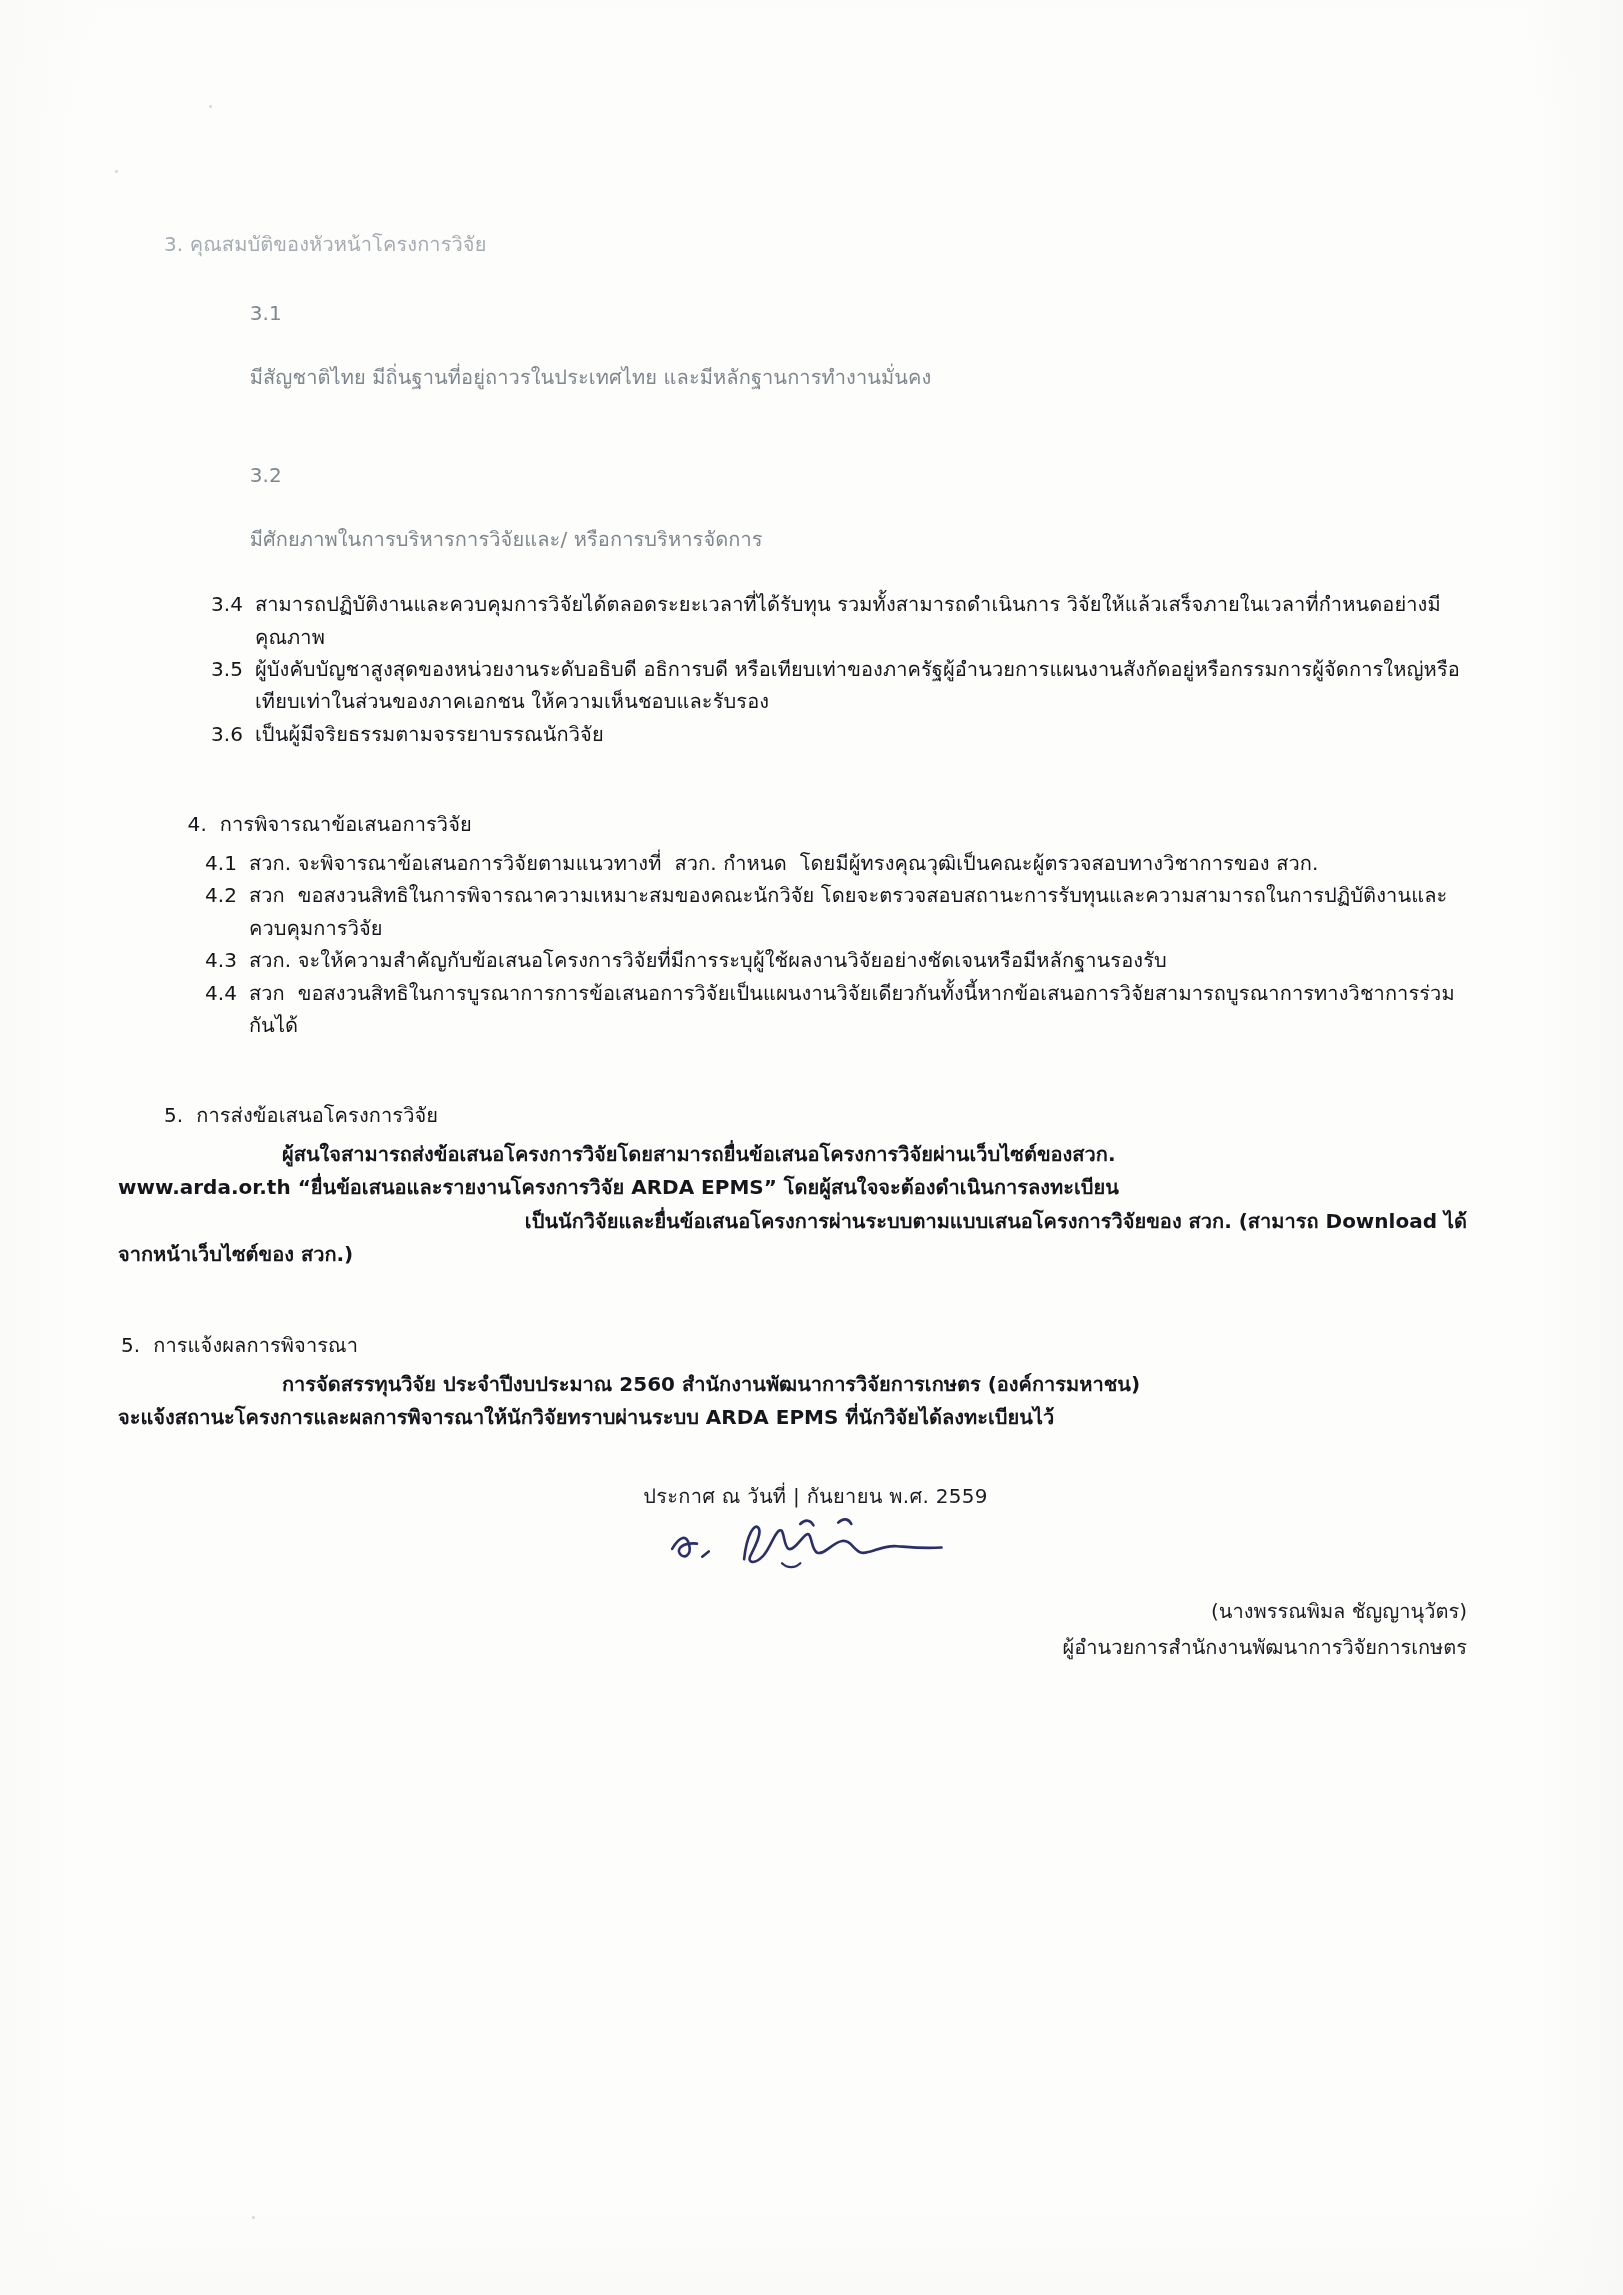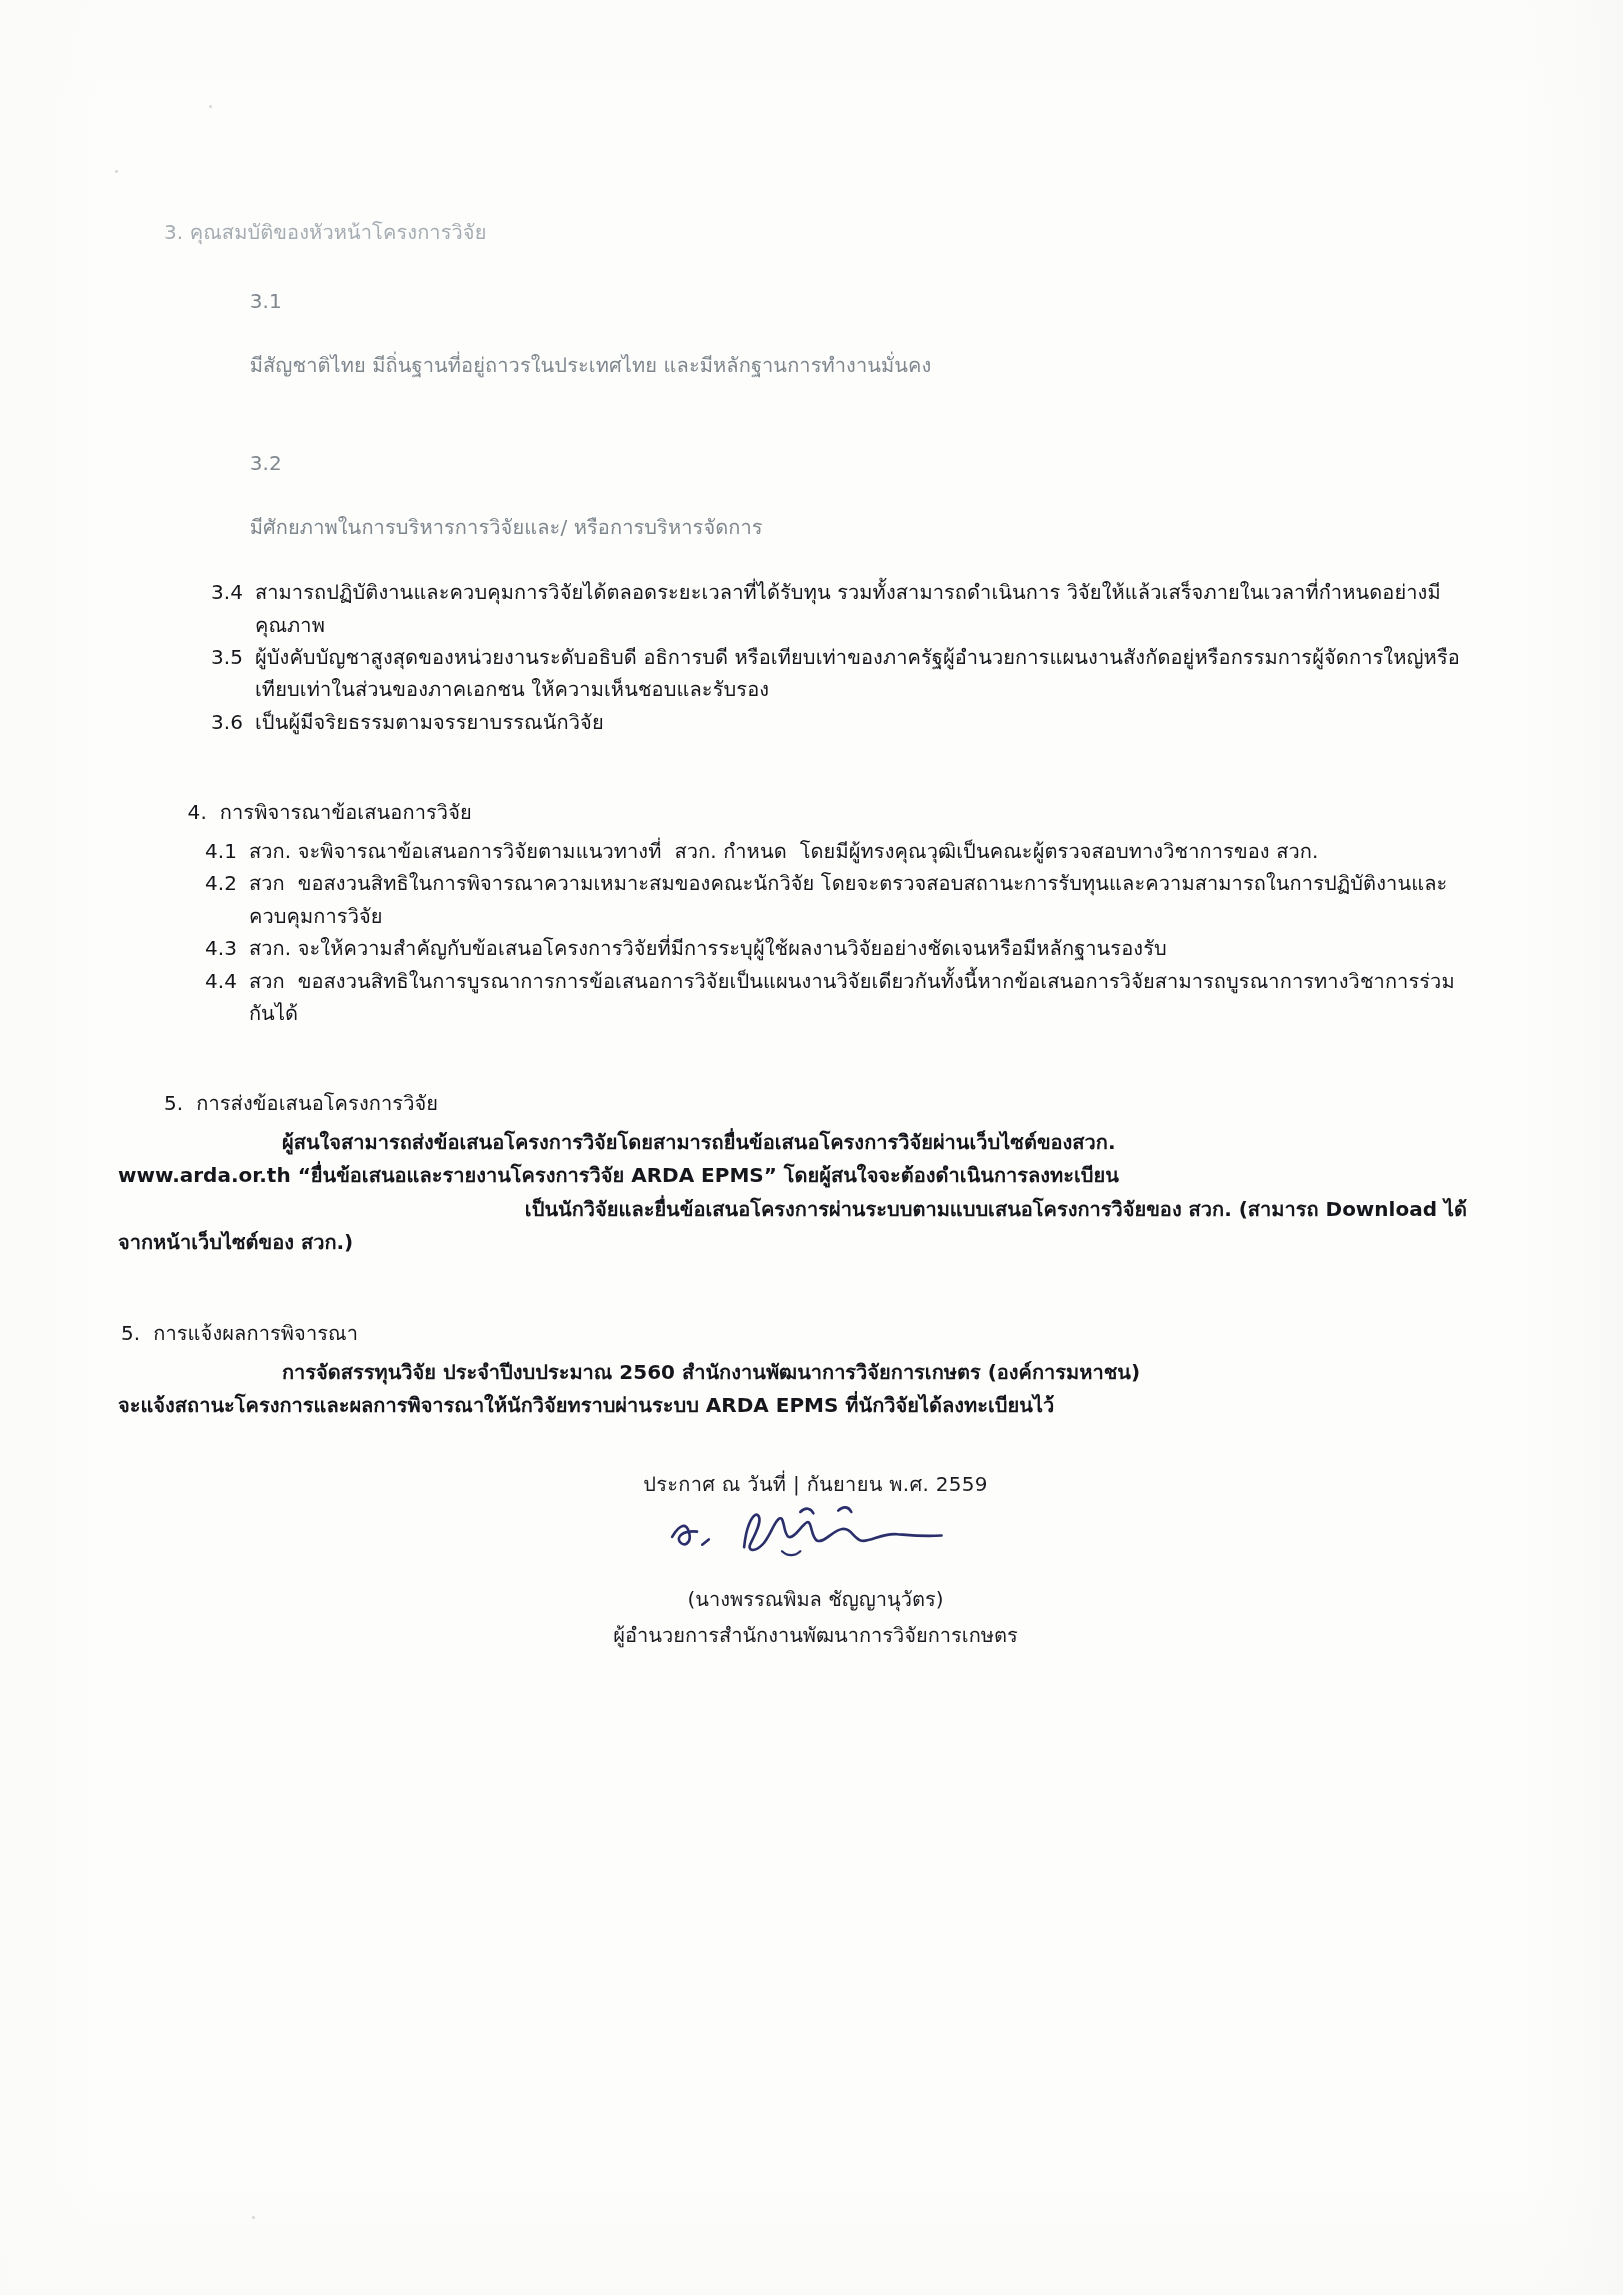--- a/index.html
+++ b/index.html
@@ -25,21 +25,21 @@
     position: absolute;
     inset: 0;
     background:
       linear-gradient(90deg, rgba(250,250,248,1) 0%, rgba(255,255,255,0) 6%, rgba(255,255,255,0) 94%, rgba(248,248,246,1) 100%),
       linear-gradient(180deg, rgba(252,252,250,1) 0%, rgba(255,255,255,0) 5%, rgba(255,255,255,0) 95%, rgba(250,250,248,1) 100%);
     pointer-events: none;
   }
   .content {
     position: absolute;
     left: 164px;
-    top: 216px;
+    top: 228px;
     width: 1303px;
   }
   .line {
     font-size: 20px;
     line-height: 1.62;
     letter-spacing: 0.1px;
     color: #15161b;
     white-space: pre-wrap;
   }
   .faded {
@@ -55,21 +55,21 @@
   .ind2 { margin-left: 47px; }
   .ind3 { margin-left: 41px; }
   .gap-xl { margin-top: 58px; }
   .para {
     font-size: 20px;
     line-height: 1.66;
     color: #15161b;
     font-weight: bold;
   }
   .indent-para { text-indent: 118px; }
-  .center { text-align: center; }
+  .center { text-align: right; }
   .signature {
     position: relative;
     height: 79px;
     width: 100%;
   }
   .sig-svg {
     position: absolute;
     left: 50%;
     transform: translateX(-50%);
     top: -3.9px;

